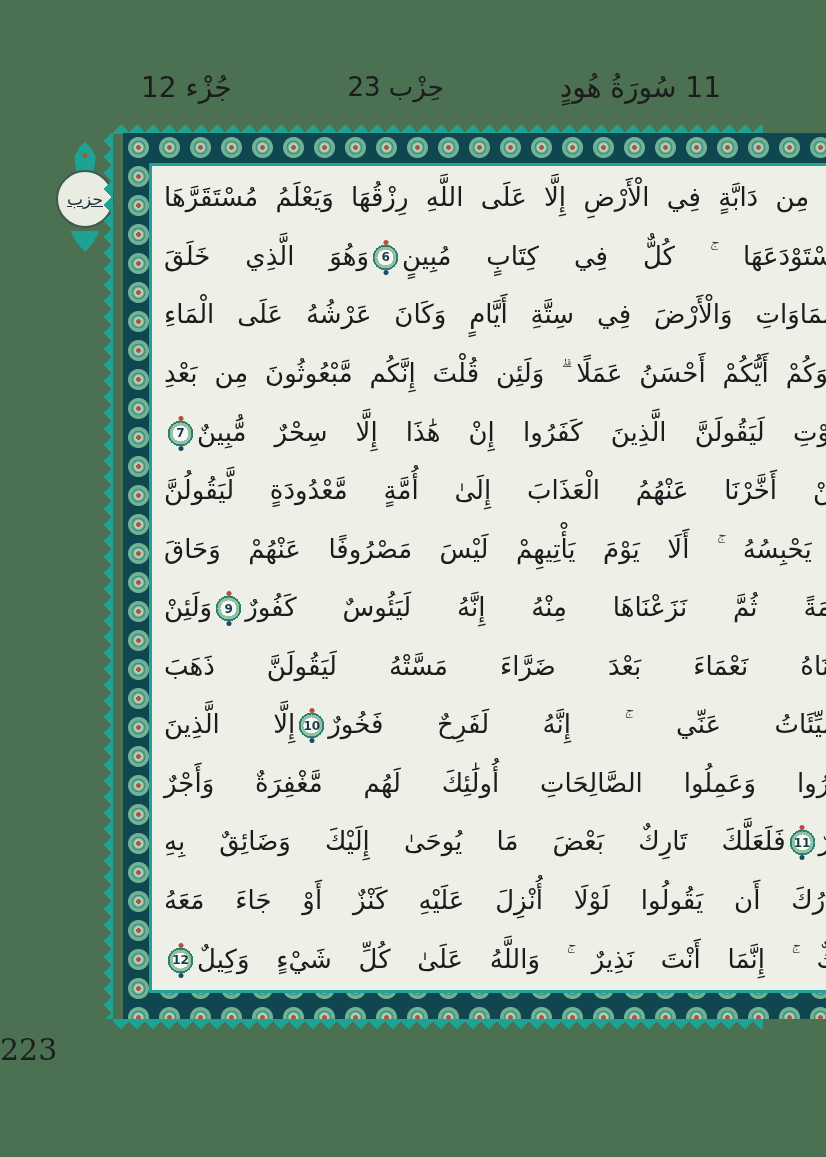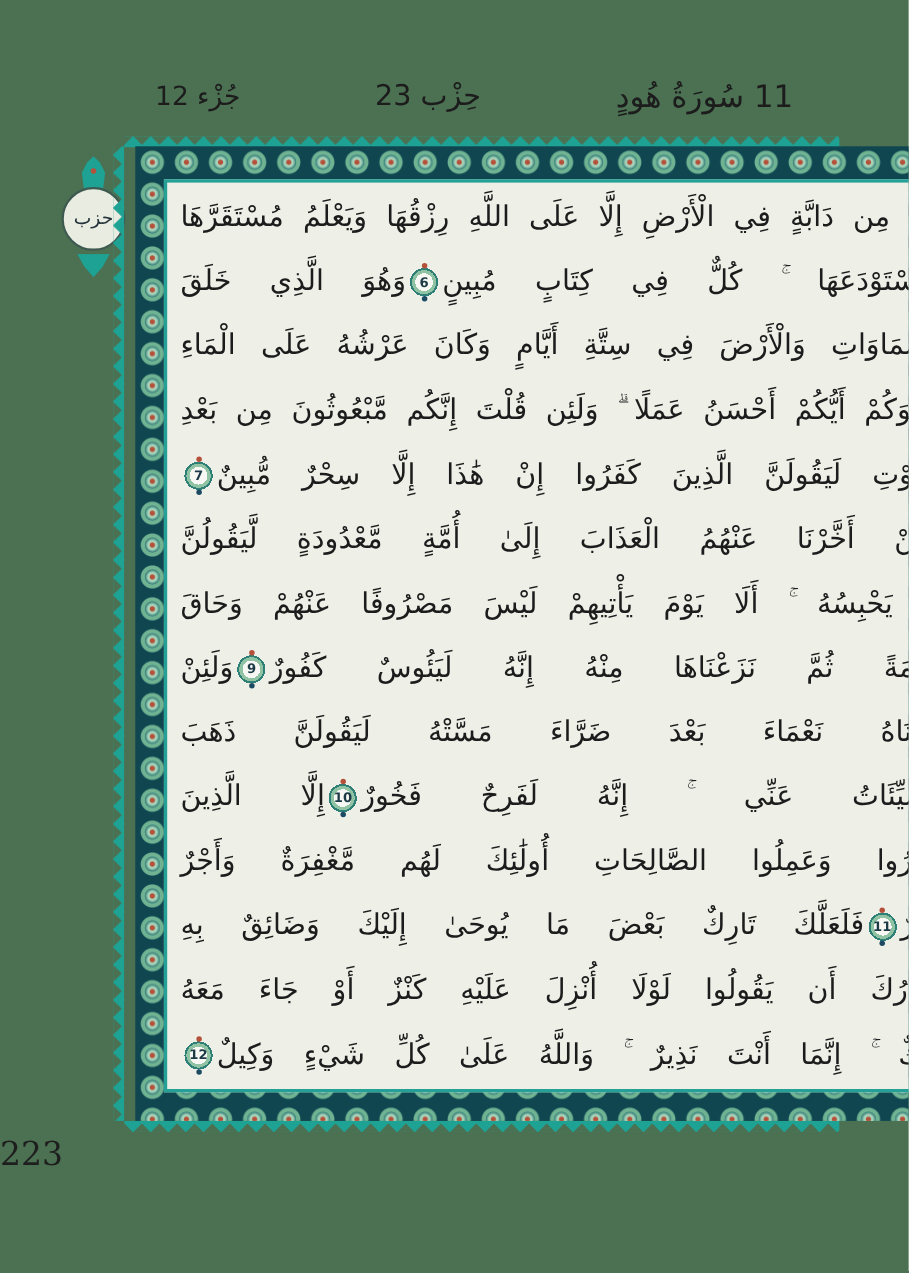--- a/index.html
+++ b/index.html
@@ -20,39 +20,39 @@
     position:relative;
   }
   
   .header{
     position:absolute;left:113px;top:58px;width:650px;height:58px;
     display:flex;direction:rtl;justify-content:space-between;align-items:center;
     padding:0 42px 0 28px;
   }
   .h-surah{font-size:28px;letter-spacing:.5px;}
   .h-hizb{font-size:26px;}
-  .h-juz{font-size:24px;}
+  .h-juz{font-size:28px;}
   
   .medallion{position:absolute;left:48px;top:144px;width:74px;height:108px;}
   .med-crown{
     position:absolute;top:-2px;left:50%;transform:translateX(-50%);
     width:28px;height:36px;background:var(--teal);
     clip-path:polygon(50% 0%,70% 15%,88% 42%,78% 100%,22% 100%,12% 42%,30% 15%);
     border-radius:4px;
   }
   .med-crown::after{
     content:"";position:absolute;top:11px;left:50%;transform:translateX(-50%);
     width:5px;height:5px;border-radius:50%;background:var(--red);
   }
   .med-circle{
     position:absolute;top:26px;left:50%;transform:translateX(-50%);
     width:58px;height:58px;border-radius:50%;
     background:#e9ece1;border:2px solid #3e5a50;
     display:flex;align-items:center;justify-content:center;
-    font-size:17px;color:#23323a;
+    font-size:17px;color:#23323a;text-decoration:underline;
   }
   .med-tail{
     position:absolute;top:87px;left:50%;transform:translateX(-50%);
     width:32px;height:21px;background:var(--teal);
     clip-path:polygon(4% 0,96% 0,76% 55%,50% 100%,24% 55%);
   }
   
   .zz{position:absolute;}
   .zz-top{
     left:113px;top:124px;width:650px;height:10px;

